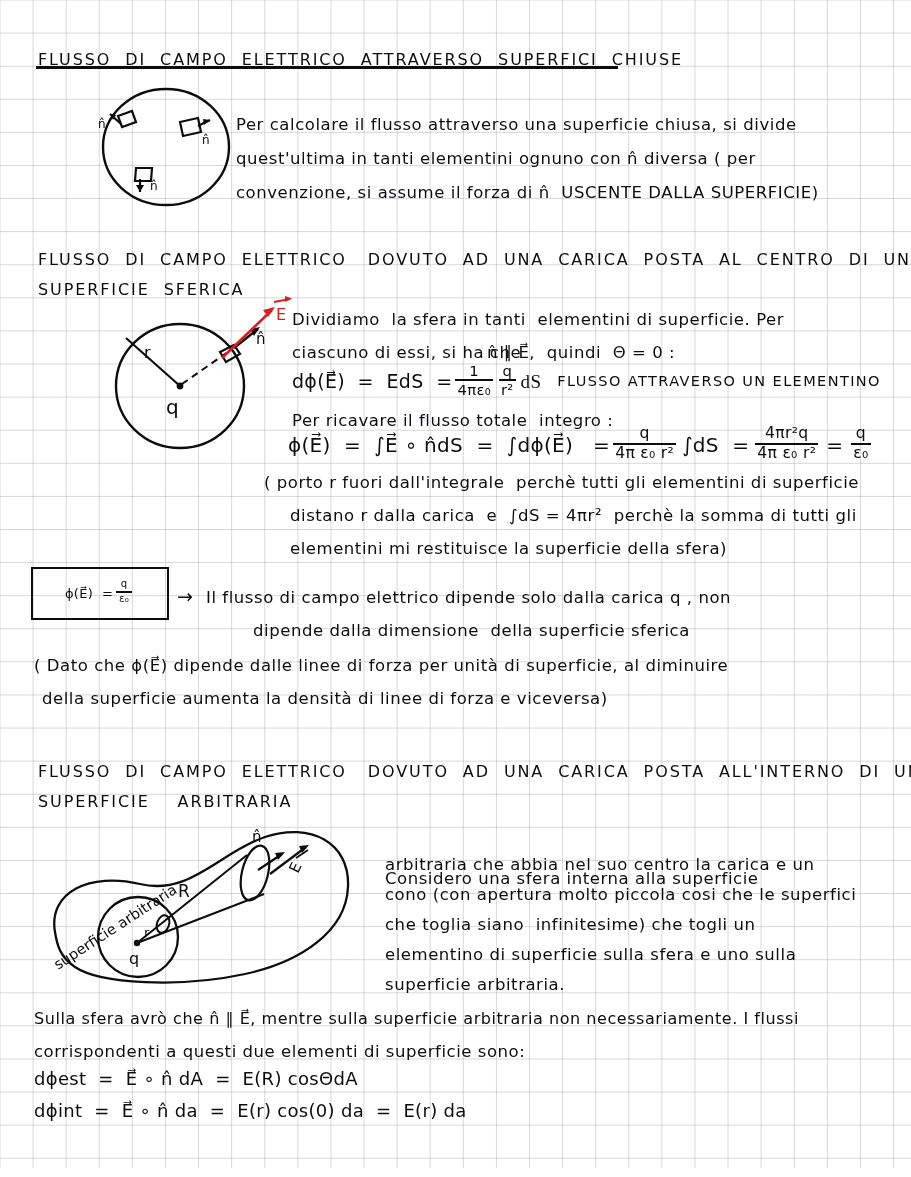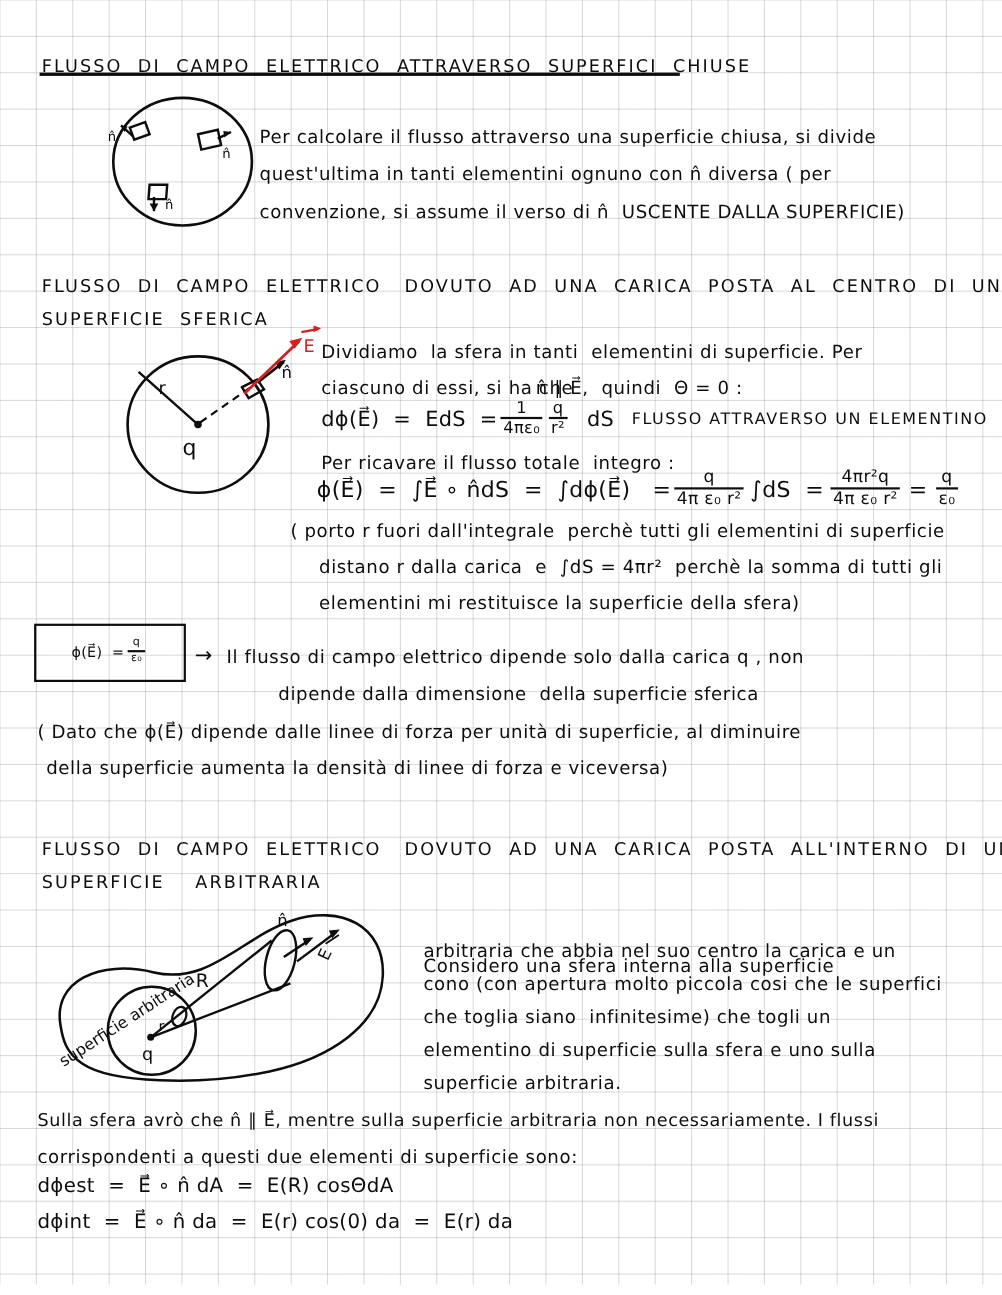--- a/index.html
+++ b/index.html
@@ -119,21 +119,21 @@
         <path d="M48 84 L64 84 L63 97 L47 97 Z" fill="none" stroke="#0d0d0d" stroke-width="2.2"></path>
         <line x1="52" y1="95" x2="52" y2="108" stroke="#0d0d0d" stroke-width="2.2"></line>
         <path d="M52 108 L48 101 L56 101 Z" fill="#0d0d0d"></path>
         <text x="62" y="106" font-family="DejaVu Sans, sans-serif" font-size="12" fill="#0d0d0d">n̂</text>
       </g>
     </svg>
   </div>
 
   <div class="hw body-txt" style="left:236px; top:108px;">Per calcolare il flusso attraverso una superficie chiusa, si divide</div>
   <div class="hw body-txt" style="left:236px; top:142px;">quest'ultima in tanti elementini ognuno con n̂ diversa ( per</div>
-  <div class="hw body-txt" style="left:236px; top:176px;">convenzione, si assume il verso di n̂  USCENTE DALLA SUPERFICIE)</div>
+  <div class="hw body-txt" style="left:236px; top:176px;">convenzione, si assume il forza di n̂  USCENTE DALLA SUPERFICIE)</div>
 
   <div class="hw heading" style="left:38px; top:243px;">FLUSSO  DI  CAMPO  ELETTRICO   DOVUTO  AD  UNA  CARICA  POSTA  AL  CENTRO  DI  UNA</div>
   <div class="hw heading" style="left:38px; top:273px;">SUPERFICIE  SFERICA</div>
 
   <div class="dgm" style="left:104px; top:286px; width:200px; height:180px;">
     <svg width="200" height="180" viewBox="0 0 200 180">
       <ellipse cx="76" cy="100" rx="64" ry="62" fill="none" stroke="#0d0d0d" stroke-width="2.4"></ellipse>
 
       <line x1="76" y1="100" x2="22" y2="52" stroke="#0d0d0d" stroke-width="2.2"></line>
       <text x="40" y="72" font-family="DejaVu Sans, sans-serif" font-size="16" fill="#0d0d0d">r</text>
@@ -168,21 +168,21 @@
     <span class="frac">
       <span class="num">1</span>
       <span class="bar"></span>
       <span class="den">4πε₀</span>
     </span>
     <span class="frac">
       <span class="num">q</span>
       <span class="bar"></span>
       <span class="den">r²</span>
     </span>
-    <span style="margin-left:15px;">dS</span>
+    <span style="margin-left:2px;font-family:Liberation Serif, serif;">dS</span>
     <span class="small-cap" style="margin-left:16px;">FLUSSO ATTRAVERSO UN ELEMENTINO</span>
   </div>
 
   <div class="hw body-txt" style="left:292px; top:404px;">Per ricavare il flusso totale  integro :</div>
 
   <div class="hw math" style="left:288px; top:428px; display:flex; align-items:center; font-size:20px;">
     <span>ɸ(E⃗)  =  ∫E⃗ ∘ n̂dS  =  ∫dɸ(E⃗)   =</span>
     <span class="frac">
       <span class="num">q</span>
       <span class="bar"></span>

